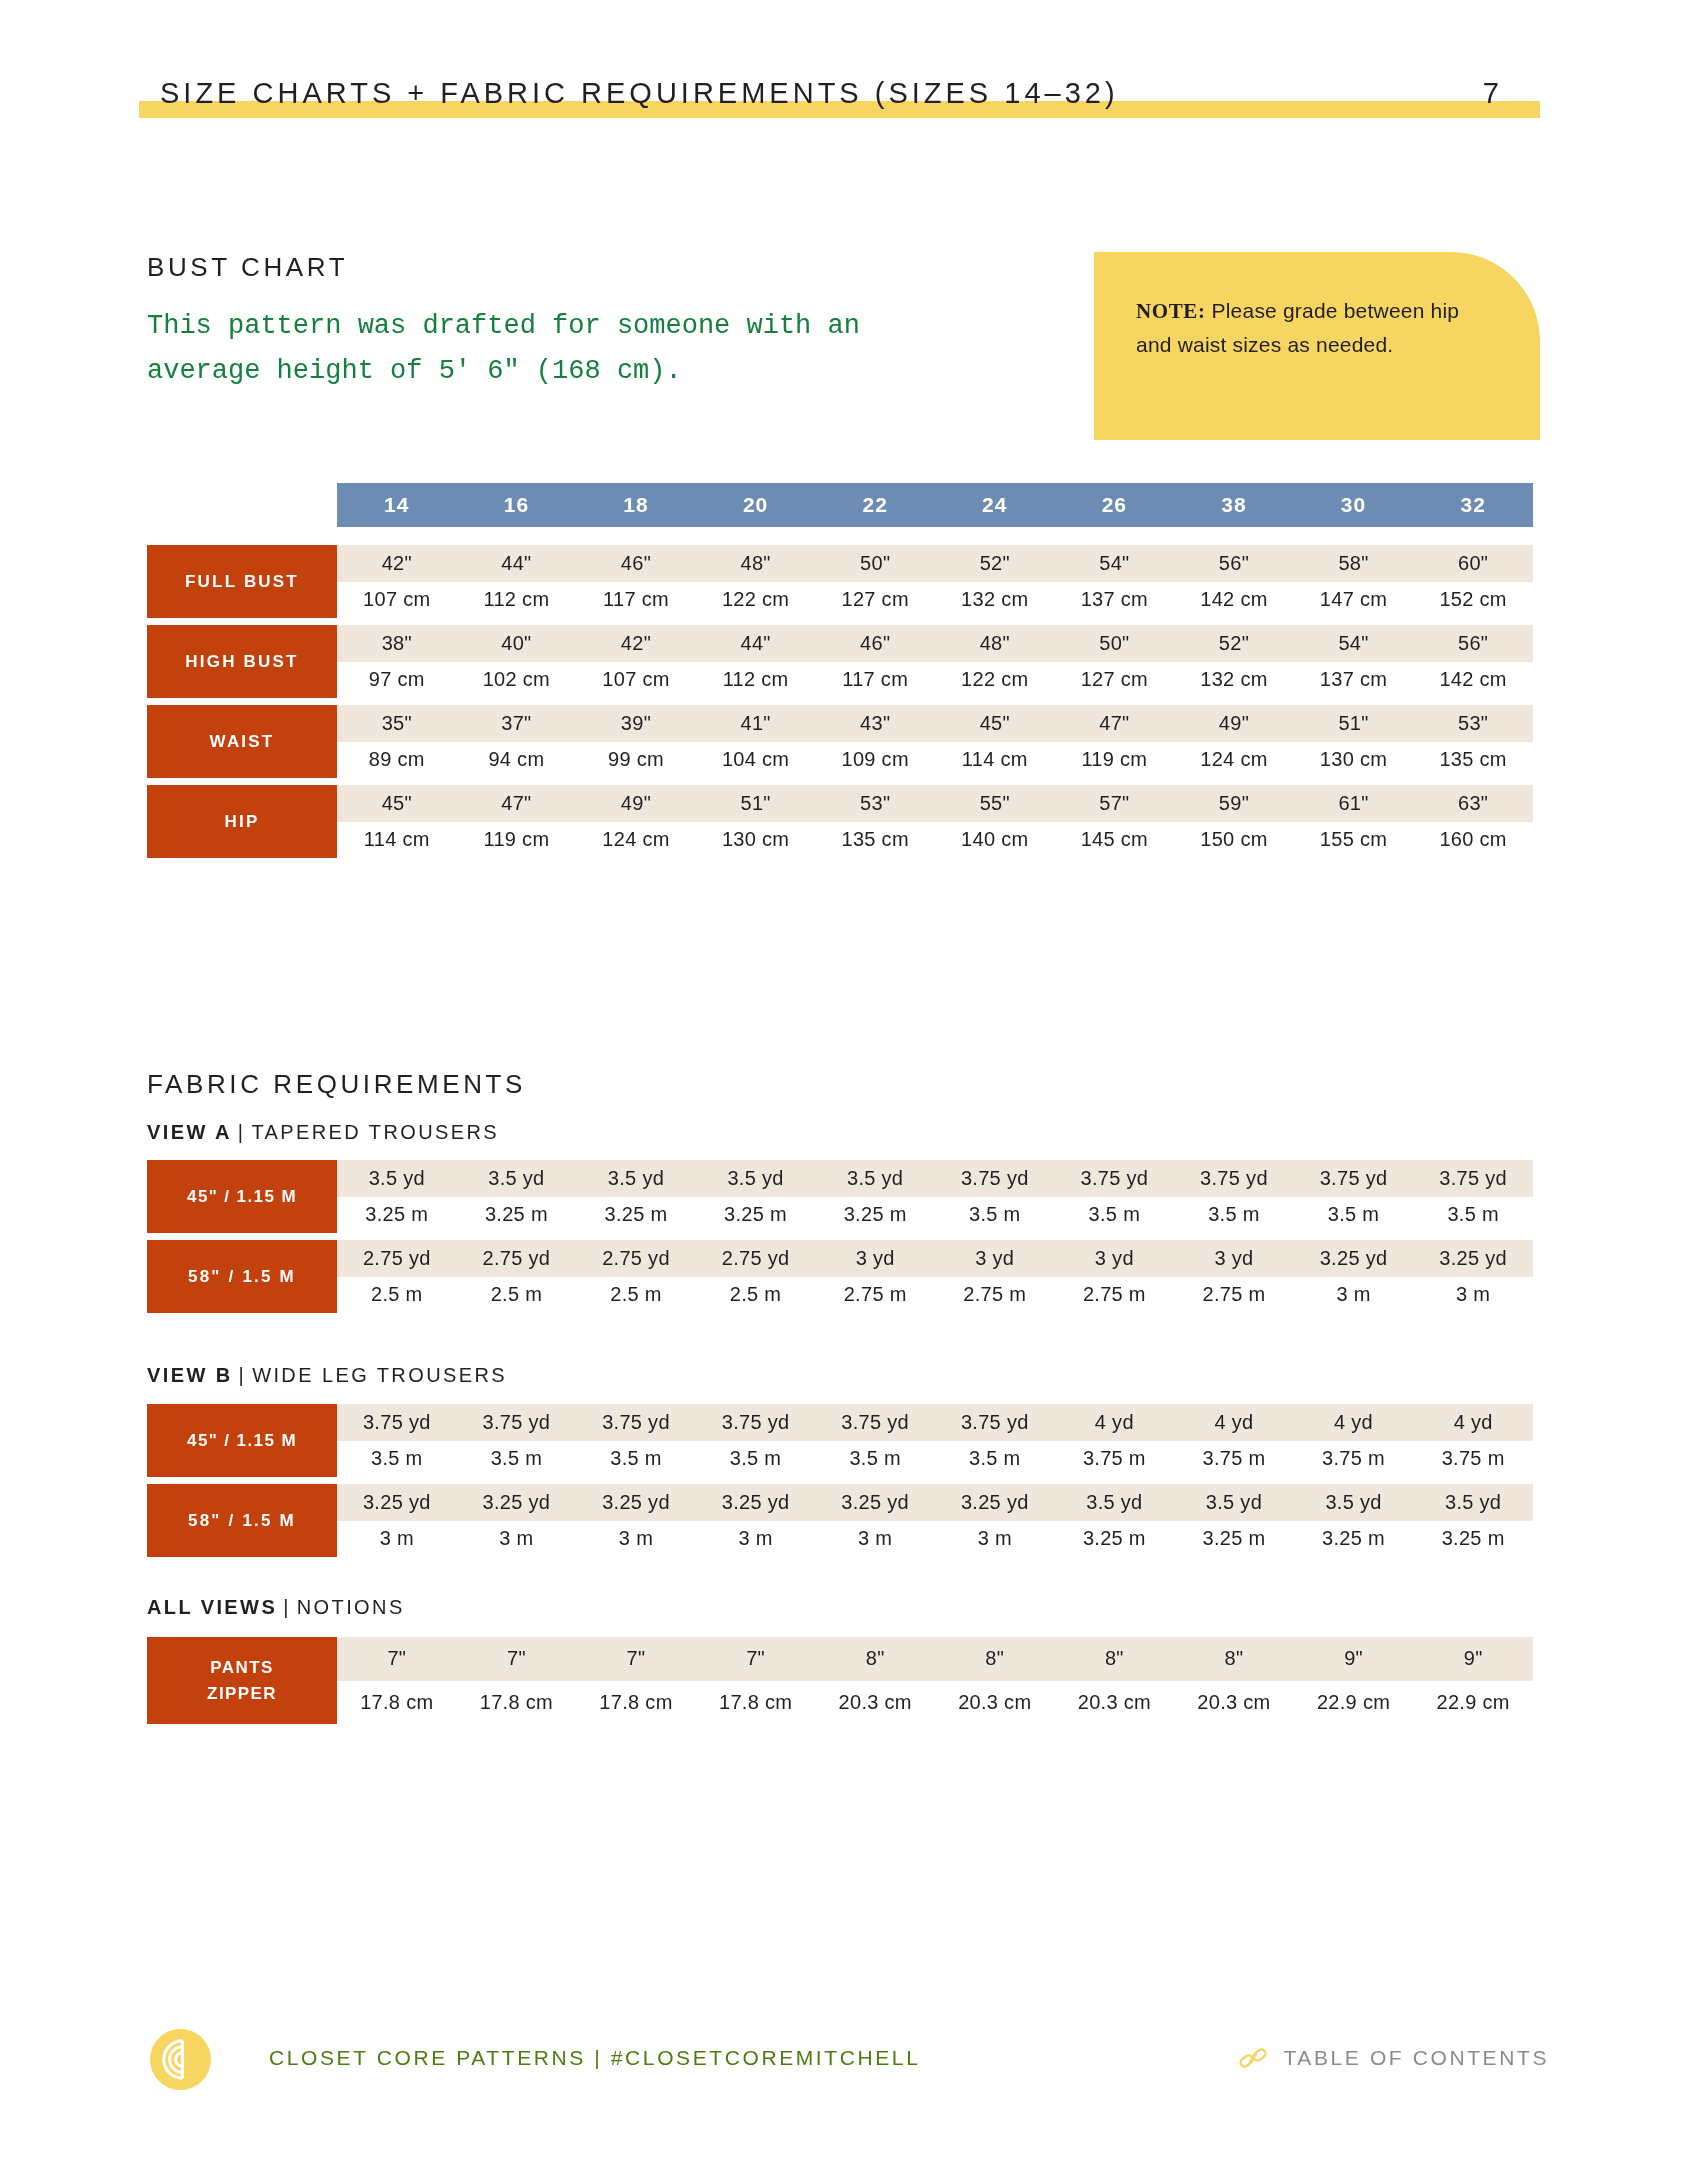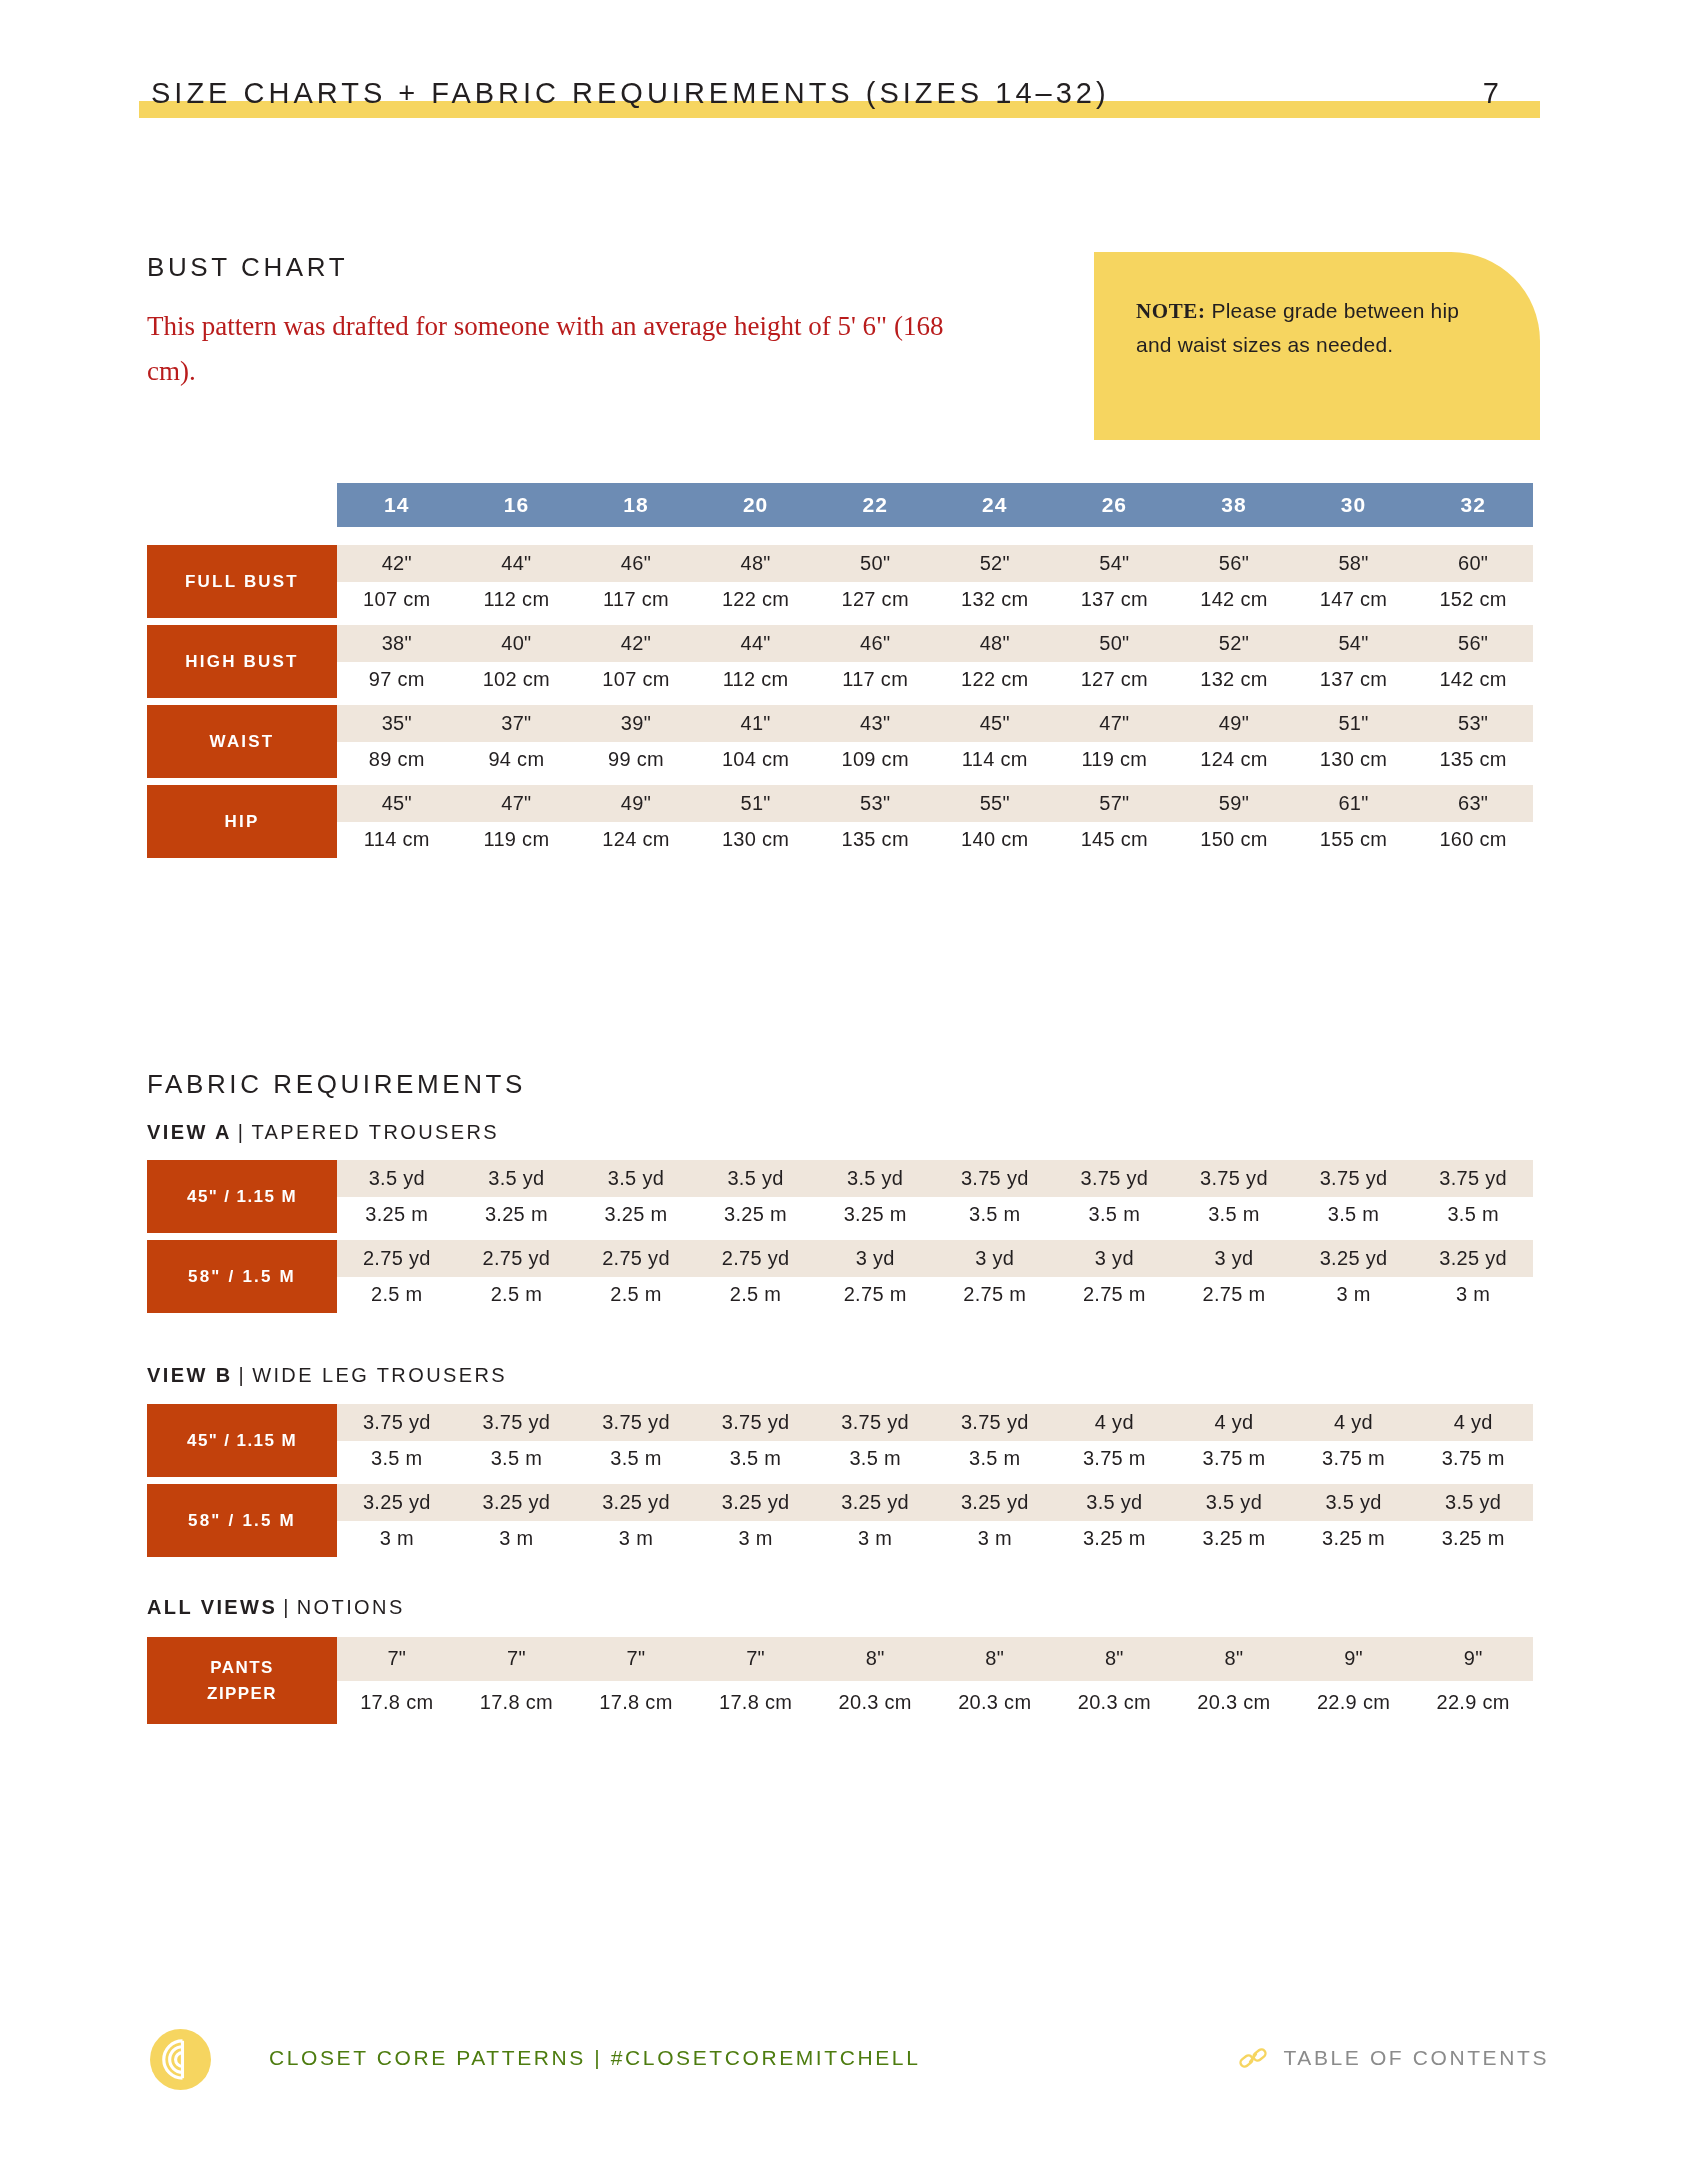--- a/index.html
+++ b/index.html
@@ -27,21 +27,21 @@
   .header-rule {
     position: absolute;
     left: 0;
     bottom: 0;
     width: 1401px;
     height: 17px;
     background: #f6d560;
   }
   .header-title {
     position: absolute;
-    left: 12px;
+    left: 21px;
     bottom: 8px;
     font-size: 29px;
     letter-spacing: 4px;
     font-weight: 400;
     color: #231f20;
     white-space: nowrap;
   }
   .header-page-num {
     position: absolute;
     right: 44px;
@@ -61,24 +61,24 @@
     white-space: nowrap;
   }
   #size-chart-title { left: 147px; top: 252px; }
   #fabric-req-title { left: 147px; top: 1069px; }
 
   .intro-text {
     position: absolute;
     left: 147px;
     top: 304px;
     width: 812px;
-    font-family: Liberation Serif, serif;
+    font-family: Liberation Mono, monospace;
     font-size: 27px;
     line-height: 45px;
-    color: #b91c1c;
+    color: #15803d;
   }
 
   
   .note-box {
     position: absolute;
     left: 1094px;
     top: 252px;
     width: 446px;
     height: 188px;
     background: #f6d560;

